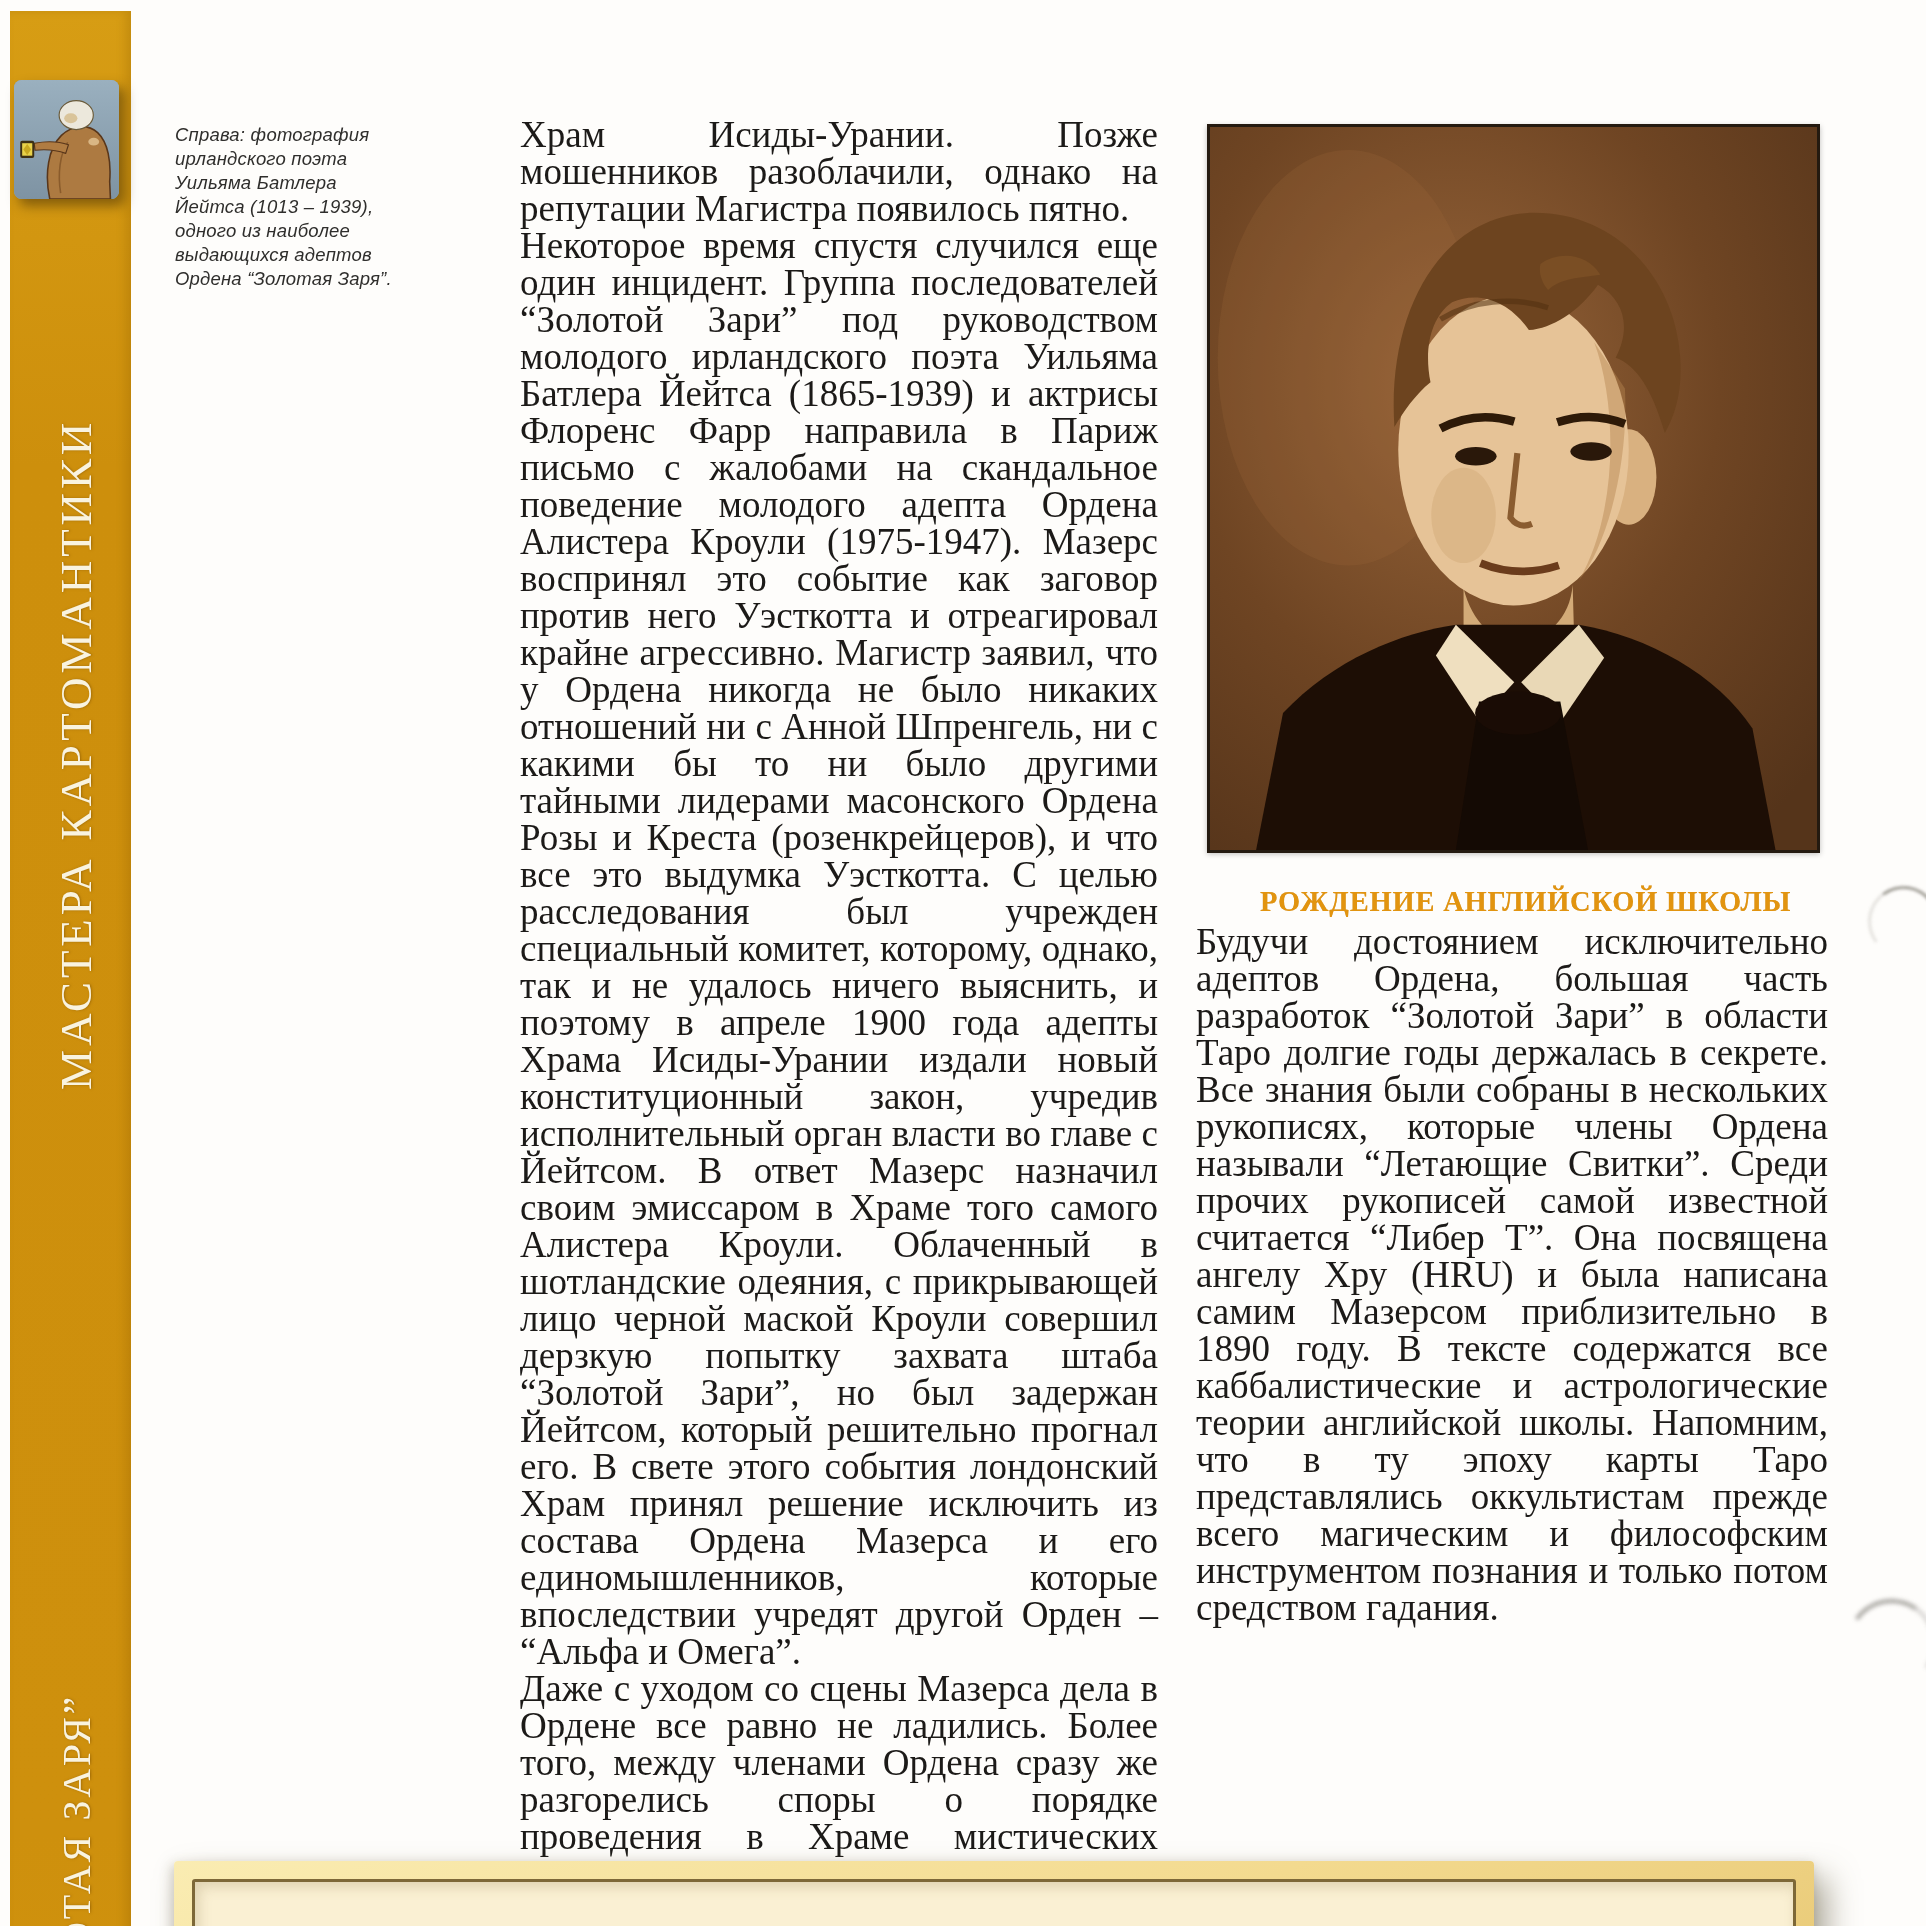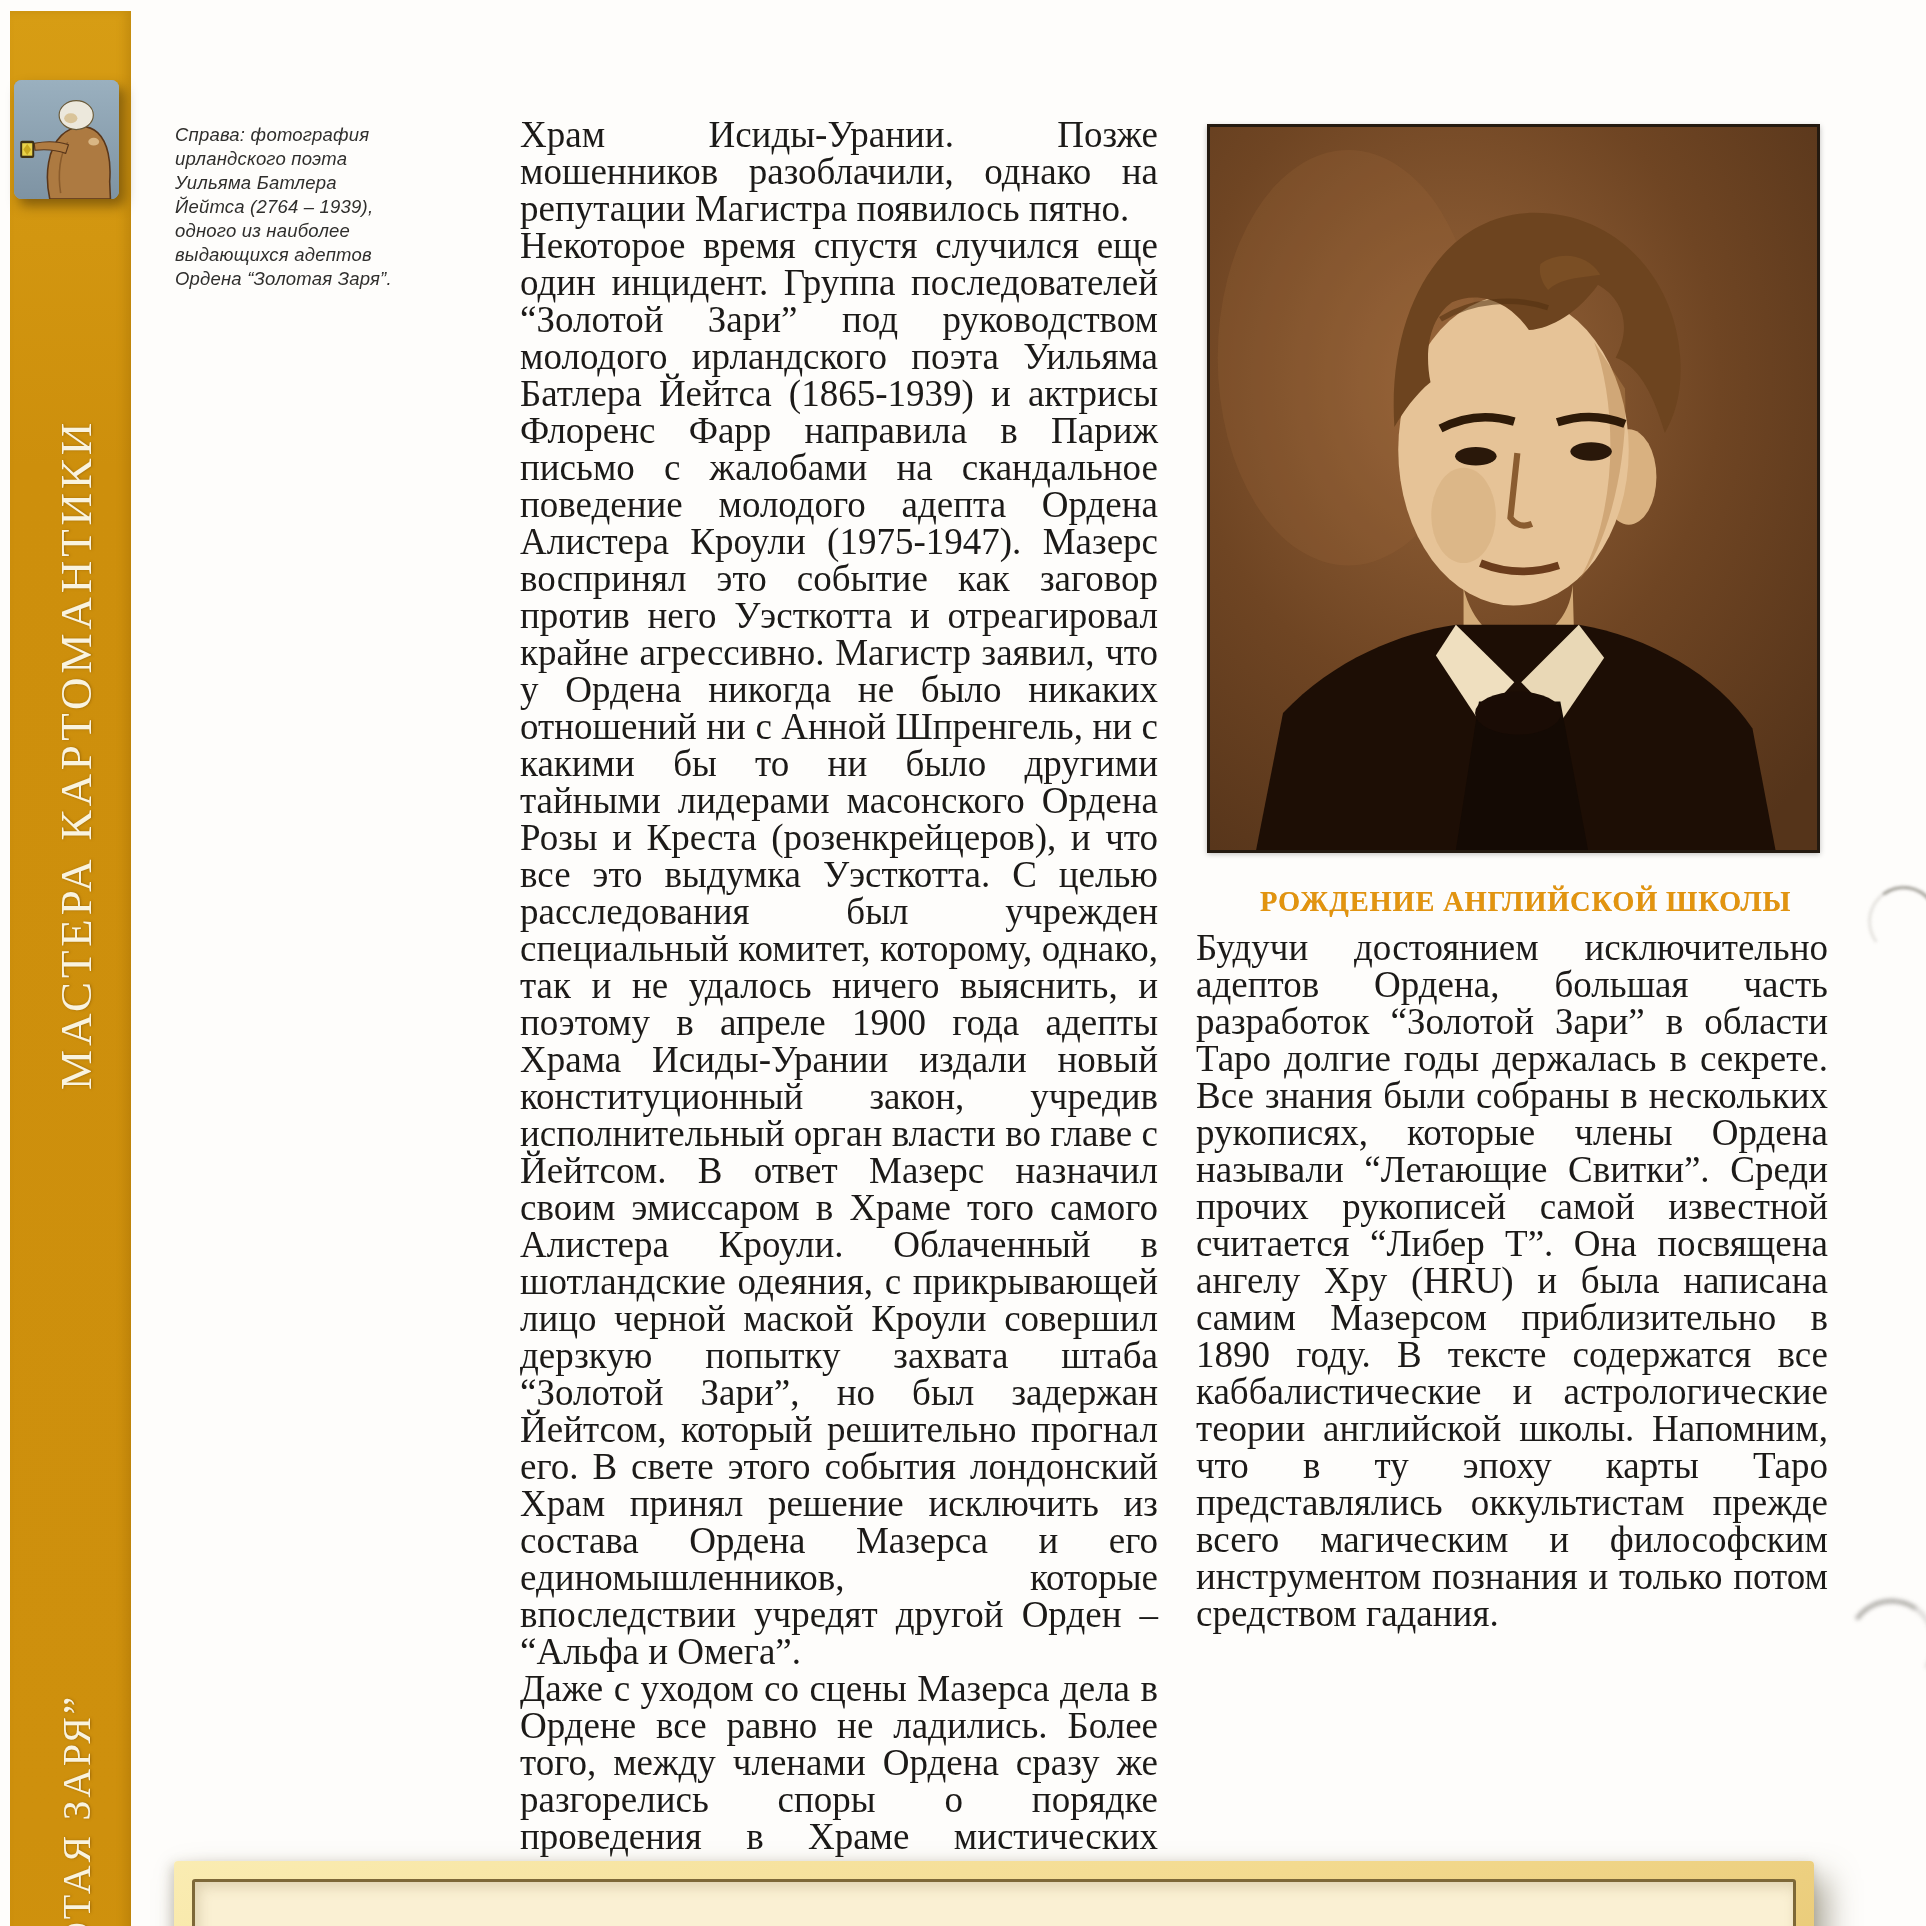--- a/index.html
+++ b/index.html
@@ -26,21 +26,21 @@
   
   .left-caption{position:absolute;left:175px;top:123px;width:225px;
     font-family:"Liberation Sans",sans-serif;font-style:italic;
     font-size:18.5px;line-height:24px;color:#2F2E2C;letter-spacing:0.2px;}
 
   
   .col{position:absolute;font-size:37px;line-height:37px;color:#1C1A18;
     text-align:justify;}
   .col p{margin:0;}
   .col1{left:520px;top:116px;width:638px;height:1703px;}
-  .col2{left:1196px;top:923px;width:632px;height:898px;margin-top:6px;}
+  .col2{left:1196px;top:923px;width:632px;height:898px;}
   .section-heading{position:absolute;left:1260px;top:886px;width:632px;
     font-size:28.5px;font-weight:bold;color:#E2940F;letter-spacing:0.8px;
     font-family:"Liberation Serif",serif;white-space:nowrap;
     text-shadow:0 0.4px 0 rgba(160,95,0,.4);}
 
   
   .yeats{position:absolute;left:1207px;top:124px;width:613px;height:729px;
     border:3.1px solid #241A10;box-sizing:border-box;background:#6f4523;
     box-shadow:0 2.3px 5.4px rgba(0,0,0,.25);}
   .yeats svg{display:block;width:100%;height:100%;}
@@ -89,21 +89,21 @@
         <rect x="16" y="156" width="36" height="44" rx="5" fill="#3D3014"></rect>
         <rect x="21" y="162" width="26" height="32" fill="#E8D24A"></rect>
         <path d="M34 164 L44 178 L34 192 L24 178 Z" fill="#C8A820"></path>
       </svg>
     </div>
     <div class="vtext vtext-top">МАСТЕРА КАРТОМАНТИКИ</div>
     <div class="vtext vtext-bottom">МАГИ ОРДЕНА “ЗОЛОТАЯ ЗАРЯ”</div>
 
   </div>
 
-  <div class="left-caption">Справа: фотография ирландского поэта Уильяма Батлера Йейтса (2764 – 1939), одного из наиболее выдающихся адептов Ордена “Золотая Заря”.</div>
+  <div class="left-caption">Справа: фотография ирландского поэта Уильяма Батлера Йейтса (1013 – 1939), одного из наиболее выдающихся адептов Ордена “Золотая Заря”.</div>
 
   <div class="col col1">
     <p>Храм Исиды-Урании. Позже мошенников разоблачили, однако на репутации Магистра появилось пятно.</p>
     <p>Некоторое время спустя случился еще один инцидент. Группа последователей “Золотой Зари” под руководством молодого ирландского поэта Уильяма Батлера Йейтса (1865-1939) и актрисы Флоренс Фарр направила в Париж письмо с жалобами на скандальное поведение молодого адепта Ордена Алистера Кроули (1975-1947). Мазерс воспринял это событие как заговор против него Уэсткотта и отреагировал крайне агрессивно. Магистр заявил, что у Ордена никогда не было никаких отношений ни с Анной Шпренгель, ни с какими бы то ни было другими тайными лидерами масонского Ордена Розы и Креста (розенкрейцеров), и что все это выдумка Уэсткотта. С целью расследования был учрежден специальный комитет, которому, однако, так и не удалось ничего выяснить, и поэтому в апреле 1900 года адепты Храма Исиды-Урании издали новый конституционный закон, учредив исполнительный орган власти во главе с Йейтсом. В ответ Мазерс назначил своим эмиссаром в Храме того самого Алистера Кроули. Облаченный в шотландские одеяния, с прикрывающей лицо черной маской Кроули совершил дерзкую попытку захвата штаба “Золотой Зари”, но был задержан Йейтсом, который решительно прогнал его. В свете этого события лондонский Храм принял решение исключить из состава Ордена Мазерса и его единомышленников, которые впоследствии учредят другой Орден – “Альфа и Омега”.</p>
     <p>Даже с уходом со сцены Мазерса дела в Ордене все равно не ладились. Более того, между членами Ордена сразу же разгорелись споры о порядке проведения в Храме мистических ритуалов. Братство раскололось сначала на две, а затем и еще на несколько групп. Наиболее известными из них являются «Братство Розы и Креста» Артура Эдварда Уэйта, “Утренняя Звезда” Роберта Фелкина, “Серебряная Звезда” Алистера Кроули и “Строители Святая Святых” Пола Фостера Кейса.</p>
   </div>
 
   <div class="yeats">
     <svg viewBox="0 0 790 940" preserveAspectRatio="none">
       <defs>

